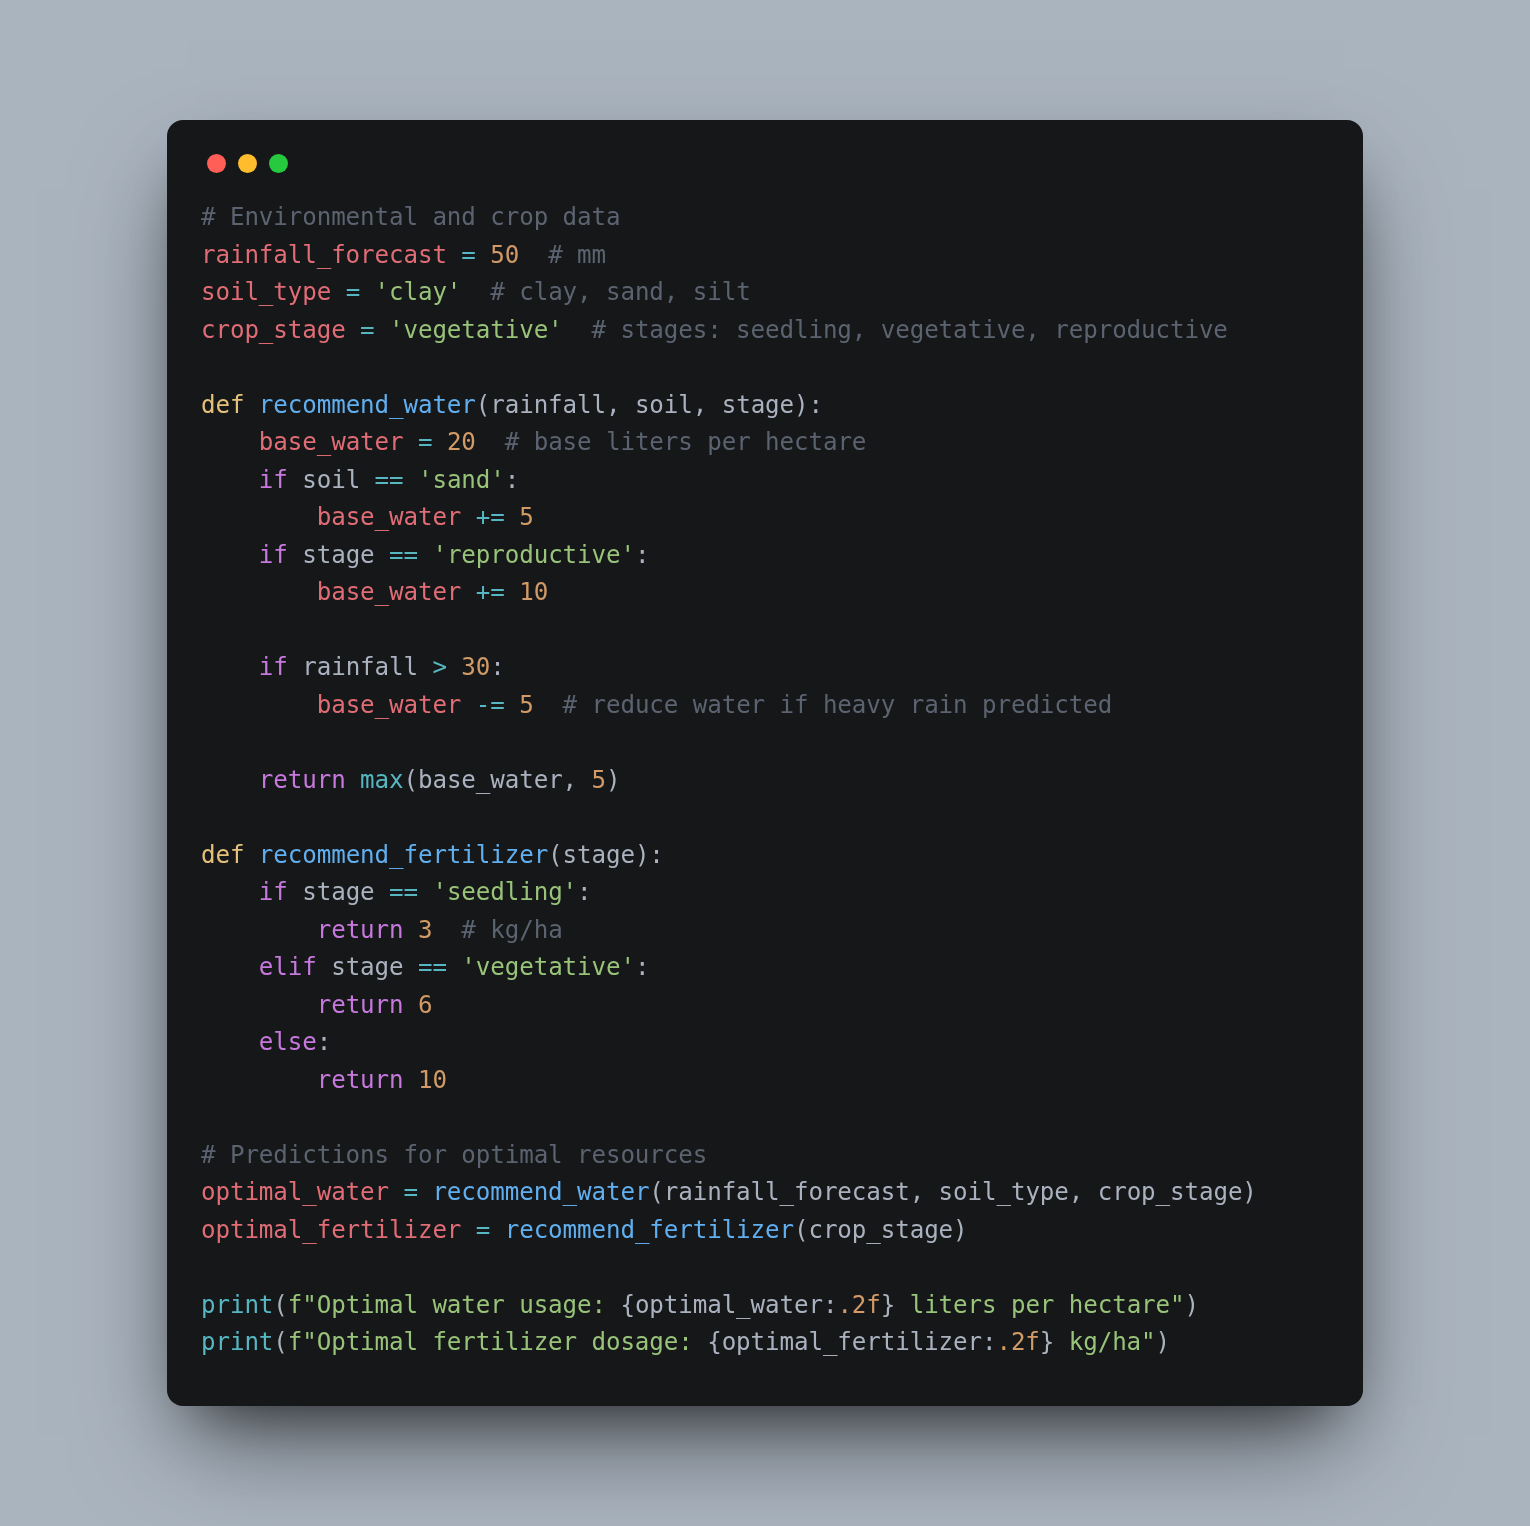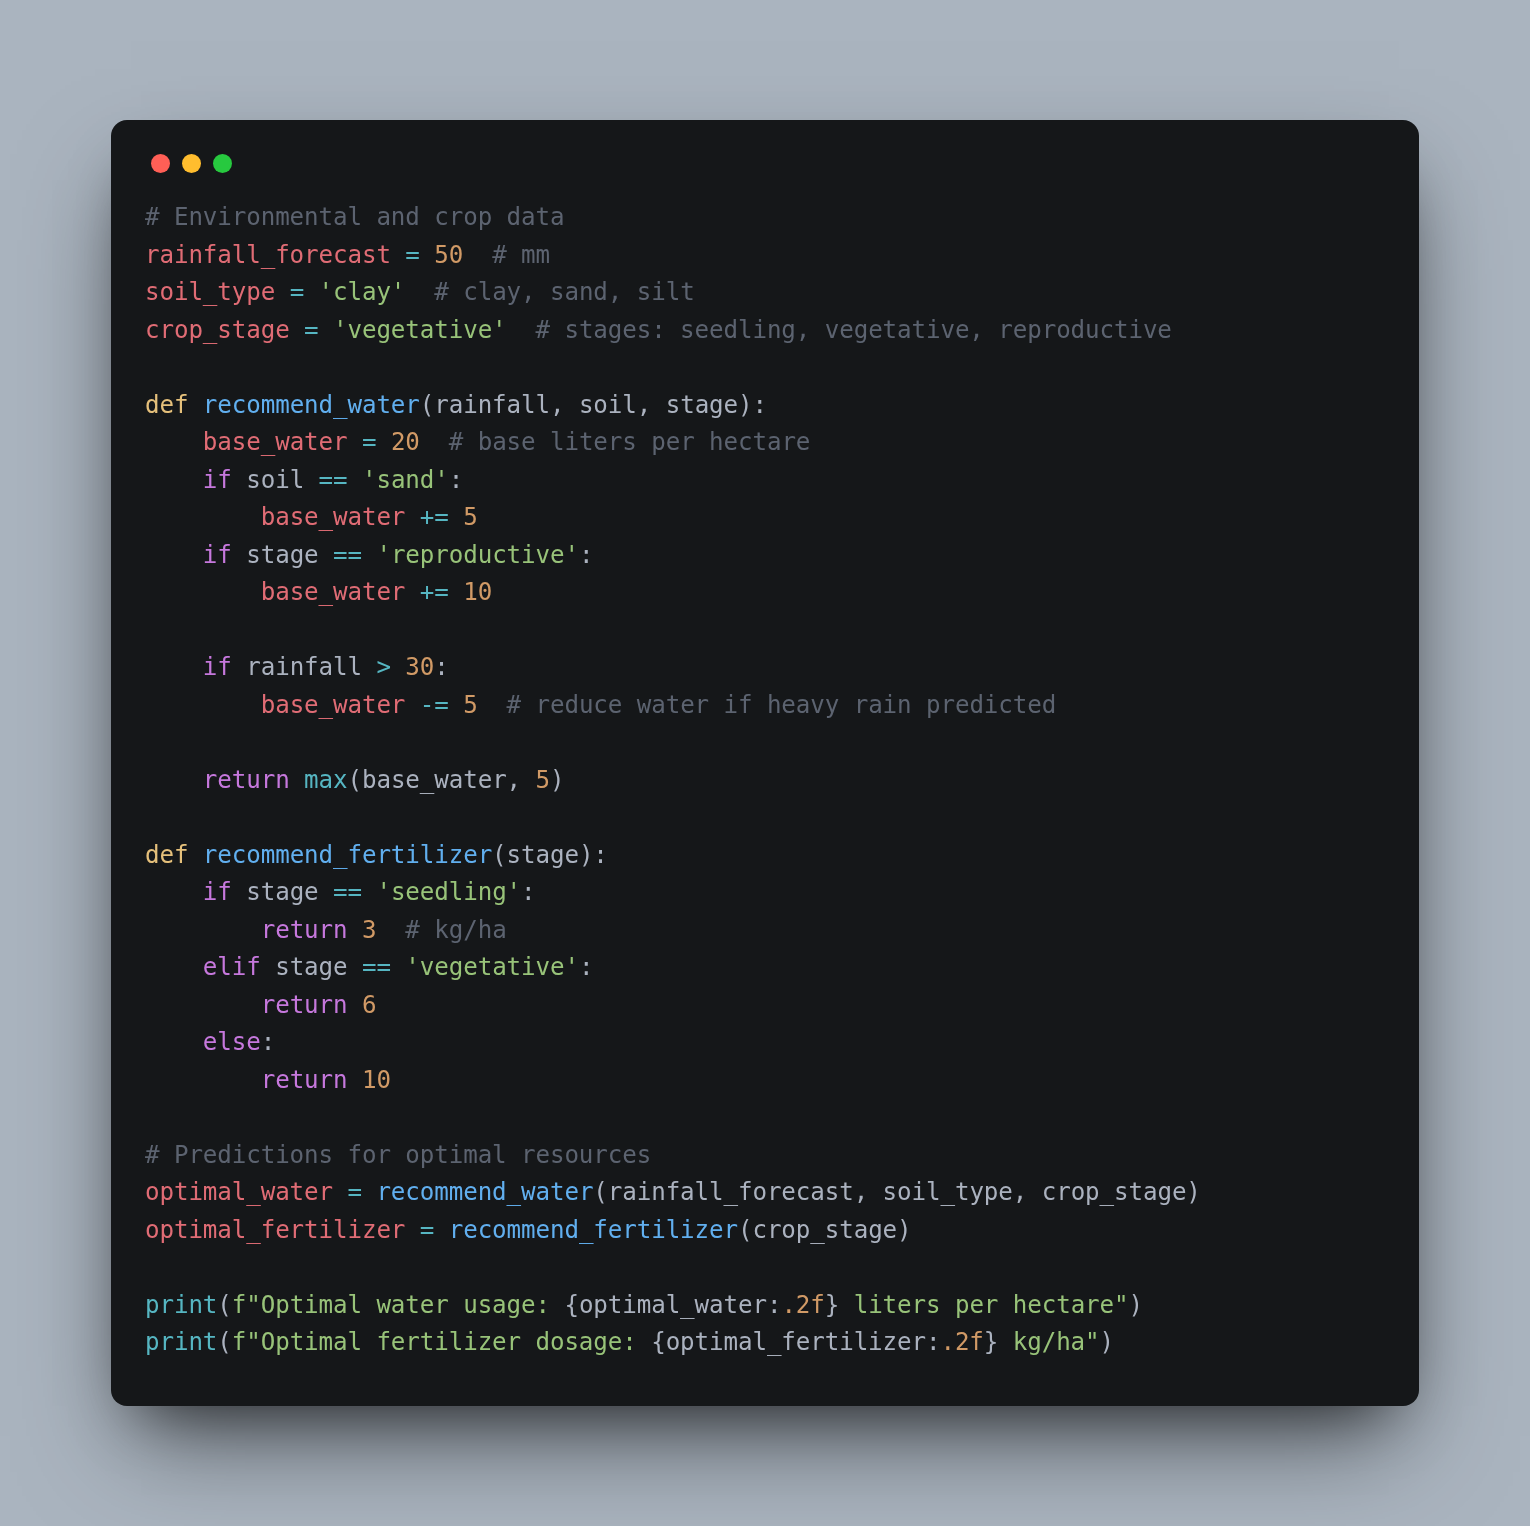--- a/index.html
+++ b/index.html
@@ -13,21 +13,21 @@
 
   .stage {
     width: 1530px;
     height: 1526px;
     display: flex;
     align-items: center;
     justify-content: center;
   }
 
   .window {
-    width: 1308px;
+    width: 1196px;
     background: #151719;
     border-radius: 16px;
     box-shadow: 0 50px 100px -20px rgba(0,0,0,0.5), 0 30px 60px -30px rgba(0,0,0,0.6);
     padding: 34px 34px 44px 34px;
     box-sizing: border-box;
   }
 
   .traffic-lights {
     display: flex;
     gap: 12px;

